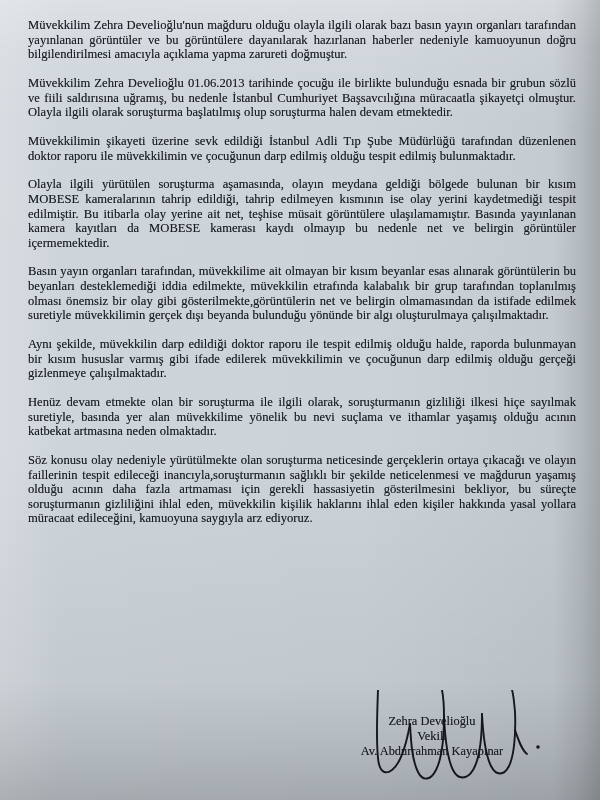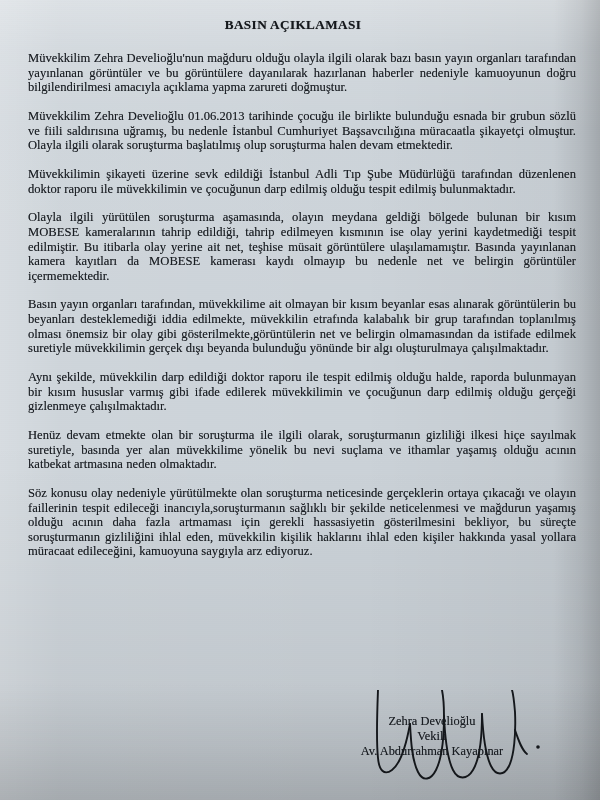--- a/index.html
+++ b/index.html
@@ -142,21 +142,20 @@
 </style>
 </head>
 <body>
 
 <div class="page">
 
   <div class="grain"></div>
 
   <div class="content">
 
-    <div class="doc-title">BASIN AÇIKLAMASI</div>
 
     <div id="paragraphs">
         <p class="para">Müvekkilim Zehra Develioğlu'nun mağduru olduğu olayla ilgili olarak bazı basın yayın organları tarafından yayınlanan görüntüler ve bu görüntülere dayanılarak hazırlanan haberler nedeniyle kamuoyunun doğru bilgilendirilmesi amacıyla açıklama yapma zarureti doğmuştur.</p>
         <p class="para">Müvekkilim Zehra Develioğlu 01.06.2013 tarihinde çocuğu ile birlikte bulunduğu esnada bir grubun sözlü ve fiili saldırısına uğramış, bu nedenle İstanbul Cumhuriyet Başsavcılığına müracaatla şikayetçi olmuştur. Olayla ilgili olarak soruşturma başlatılmış olup soruşturma halen devam etmektedir.</p>
         <p class="para">Müvekkilimin şikayeti üzerine sevk edildiği İstanbul Adli Tıp Şube Müdürlüğü tarafından düzenlenen doktor raporu ile müvekkilimin ve çocuğunun darp edilmiş olduğu tespit edilmiş bulunmaktadır.</p>
         <p class="para">Olayla ilgili yürütülen soruşturma aşamasında, olayın meydana geldiği bölgede bulunan bir kısım MOBESE kameralarının tahrip edildiği, tahrip edilmeyen kısmının ise olay yerini kaydetmediği tespit edilmiştir. Bu itibarla olay yerine ait net, teşhise müsait görüntülere ulaşılamamıştır. Basında yayınlanan kamera kayıtları da MOBESE kamerası kaydı olmayıp bu nedenle net ve belirgin görüntüler içermemektedir.</p>
         <p class="para">Basın yayın organları tarafından, müvekkilime ait olmayan bir kısım beyanlar esas alınarak görüntülerin bu beyanları desteklemediği iddia edilmekte, müvekkilin etrafında kalabalık bir grup tarafından toplanılmış olması önemsiz bir olay gibi gösterilmekte,görüntülerin net ve belirgin olmamasından da istifade edilmek suretiyle müvekkilimin gerçek dışı beyanda bulunduğu yönünde bir algı oluşturulmaya çalışılmaktadır.</p>
         <p class="para">Aynı şekilde, müvekkilin darp edildiği doktor raporu ile tespit edilmiş olduğu halde, raporda bulunmayan bir kısım hususlar varmış gibi ifade edilerek müvekkilimin ve çocuğunun darp edilmiş olduğu gerçeği gizlenmeye çalışılmaktadır.</p>
         <p class="para">Henüz devam etmekte olan bir soruşturma ile ilgili olarak, soruşturmanın gizliliği ilkesi hiçe sayılmak suretiyle, basında yer alan müvekkilime yönelik bu nevi suçlama ve ithamlar yaşamış olduğu acının katbekat artmasına neden olmaktadır.</p>
         <p class="para">Söz konusu olay nedeniyle yürütülmekte olan soruşturma neticesinde gerçeklerin ortaya çıkacağı ve olayın faillerinin tespit edileceği inancıyla,soruşturmanın sağlıklı bir şekilde neticelenmesi ve mağdurun yaşamış olduğu acının daha fazla artmaması için gerekli hassasiyetin gösterilmesini bekliyor, bu süreçte soruşturmanın gizliliğini ihlal eden, müvekkilin kişilik haklarını ihlal eden kişiler hakkında yasal yollara müracaat edileceğini, kamuoyuna saygıyla arz ediyoruz.</p>

